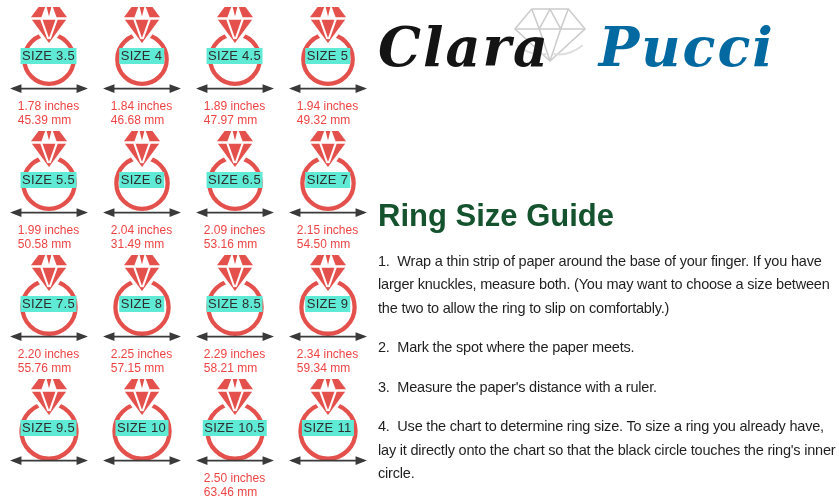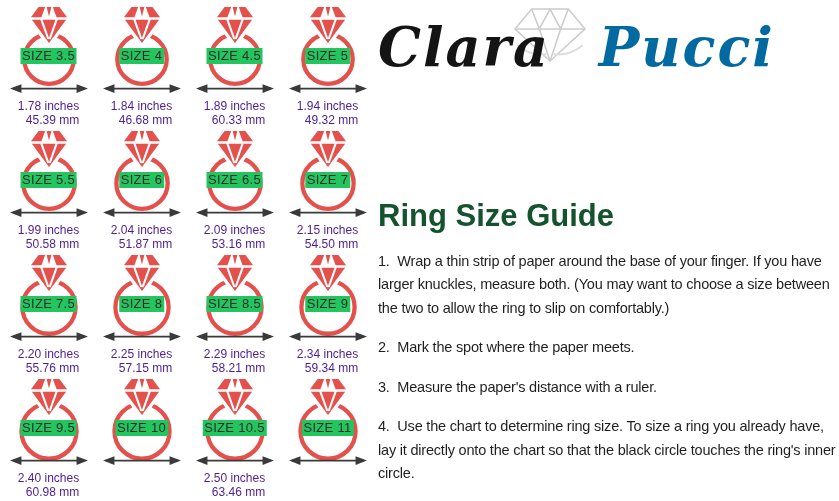--- a/index.html
+++ b/index.html
@@ -12,23 +12,23 @@
   .cell{width:93px;height:124px;display:flex;flex-direction:column;align-items:center;padding-top:1px;box-sizing:border-box;}
   .figure{position:relative;width:82px;height:95px;}
   .figure svg{position:absolute;left:0;top:0;width:82px;height:95px;}
   .band{fill:none;stroke:#e4514d;stroke-width:4.5;}
   .gem-halo{fill:#ffffff;stroke:#ffffff;stroke-width:5;stroke-linejoin:round;}
   .gem-facet{fill:#e4514d;}
   .gem-line{stroke:#ffffff;stroke-width:2.2;stroke-linecap:round;}
   .arrow-line{stroke:#3a3a3a;stroke-width:2;}
   .arrow-head{fill:#3a3a3a;}
   .size-label{position:absolute;left:50%;transform:translateX(-50%);top:43px;
-              background:#22c55e;padding:0 2px;font-size:13px;line-height:16px;
+              background:#5eead4;padding:0 2px;font-size:13px;line-height:16px;
               color:#2e2e2e;white-space:nowrap;letter-spacing:.3px;}
-  .measure{text-align:right;font-size:12px;line-height:1.16;color:#4c1d95;margin-top:2px;}
+  .measure{text-align:left;font-size:12px;line-height:1.16;color:#ef4444;margin-top:2px;}
 
   
   .right{position:absolute;left:378px;top:0;width:458px;}
   .logo{position:relative;height:100px;margin-top:6px;}
   .logo-diamond{position:absolute;left:128px;top:0;width:88px;height:58px;}
   .brand-row{position:absolute;left:0;top:12px;white-space:nowrap;
              font-family:"DejaVu Serif",serif;font-style:italic;font-weight:700;
              font-size:54px;line-height:1.1;}
   .brand-first{color:#141414;letter-spacing:2px;text-align:right;}
   .brand-second{color:#0369a1;margin-left:30px;letter-spacing:2px;}
@@ -112,21 +112,21 @@
         <g>
           <line class="arrow-line" x1="5" y1="88" x2="81" y2="88"></line>
           <polygon class="arrow-head" points="2,88 14,83.5 14,92.5"></polygon>
           <polygon class="arrow-head" points="84,88 72,83.5 72,92.5"></polygon>
         </g>
       </svg>
       <div class="size-label">SIZE 4.5</div>
     </div>
     <div class="measure">
       <div>1.89 inches</div>
-      <div>60.33 mm</div>
+      <div>47.97 mm</div>
     </div>
   </div>
       <div class="cell">
     <div class="figure">
       <svg viewBox="0 0 86 100">
         <circle class="band" cx="43" cy="57" r="26"></circle>
         <g>
           <polygon class="gem-halo" points="31,1 55,1 63,14 43,42 23,14"></polygon>
           <polygon class="gem-facet" points="32,2 39,2 35,13 24,13"></polygon>
           <polygon class="gem-facet" points="40.5,2 45.5,2 43,12"></polygon>
@@ -190,21 +190,21 @@
         <g>
           <line class="arrow-line" x1="5" y1="88" x2="81" y2="88"></line>
           <polygon class="arrow-head" points="2,88 14,83.5 14,92.5"></polygon>
           <polygon class="arrow-head" points="84,88 72,83.5 72,92.5"></polygon>
         </g>
       </svg>
       <div class="size-label">SIZE 6</div>
     </div>
     <div class="measure">
       <div>2.04 inches</div>
-      <div>51.87 mm</div>
+      <div>31.49 mm</div>
     </div>
   </div>
       <div class="cell">
     <div class="figure">
       <svg viewBox="0 0 86 100">
         <circle class="band" cx="43" cy="57" r="27"></circle>
         <g>
           <polygon class="gem-halo" points="31,1 55,1 63,14 43,42 23,14"></polygon>
           <polygon class="gem-facet" points="32,2 39,2 35,13 24,13"></polygon>
           <polygon class="gem-facet" points="40.5,2 45.5,2 43,12"></polygon>
@@ -369,24 +369,20 @@
           <line class="gem-line" x1="35" y1="15.5" x2="42" y2="35"></line>
           <line class="gem-line" x1="51" y1="15.5" x2="44" y2="35"></line>
         </g>
         <g>
           <line class="arrow-line" x1="5" y1="88" x2="81" y2="88"></line>
           <polygon class="arrow-head" points="2,88 14,83.5 14,92.5"></polygon>
           <polygon class="arrow-head" points="84,88 72,83.5 72,92.5"></polygon>
         </g>
       </svg>
       <div class="size-label">SIZE 9.5</div>
-    </div>
-    <div class="measure">
-      <div>2.40 inches</div>
-      <div>60.98 mm</div>
     </div>
   </div>
       <div class="cell">
     <div class="figure">
       <svg viewBox="0 0 86 100">
         <circle class="band" cx="43" cy="57" r="29"></circle>
         <g>
           <polygon class="gem-halo" points="31,1 55,1 63,14 43,42 23,14"></polygon>
           <polygon class="gem-facet" points="32,2 39,2 35,13 24,13"></polygon>
           <polygon class="gem-facet" points="40.5,2 45.5,2 43,12"></polygon>

